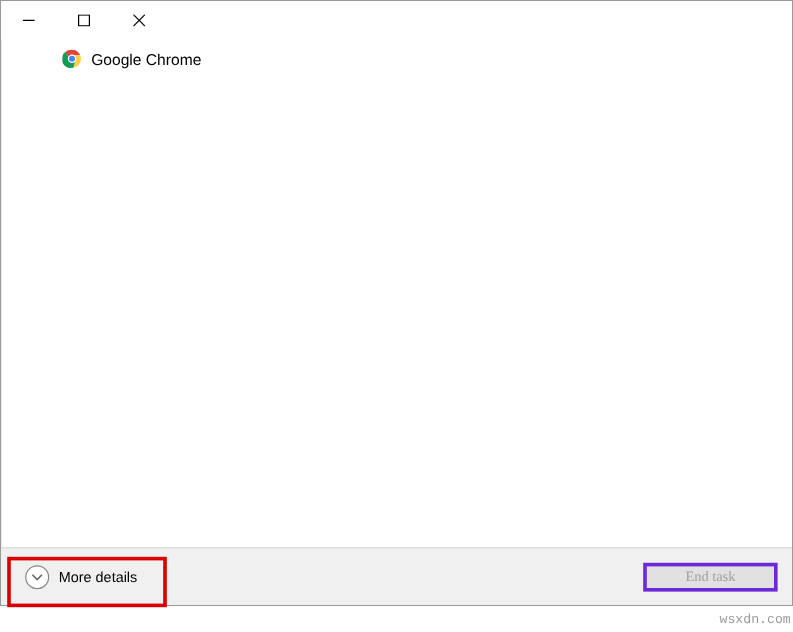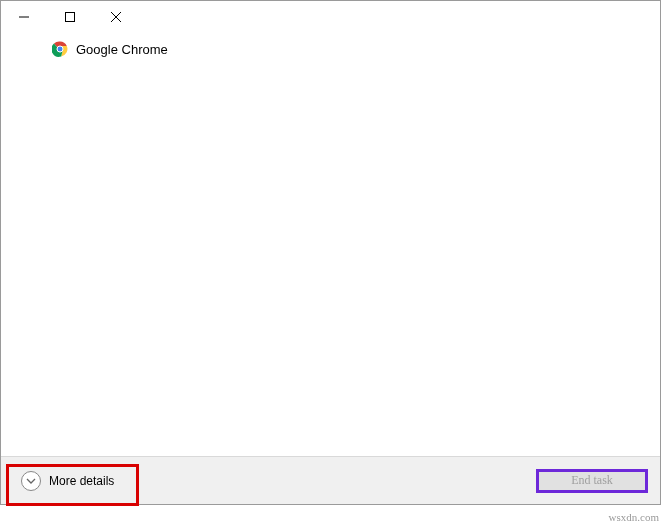--- a/index.html
+++ b/index.html
@@ -124,21 +124,21 @@
       top: 464px;
       width: 133px;
       height: 42px;
     }
     .watermark {
       position: absolute;
       right: 2px;
       bottom: 4px;
       font-size: 11px;
       color: #9a9a9a;
-      font-family: Liberation Serif, serif;
+      font-family: Liberation Mono, monospace;
     }
   </style>
 </head>
 <body>
 
 <div class="window">
   <div class="titlebar">
     <div class="window-controls">
       <div class="window-control">
         <svg width="10" height="10" viewBox="0 0 10 10">

